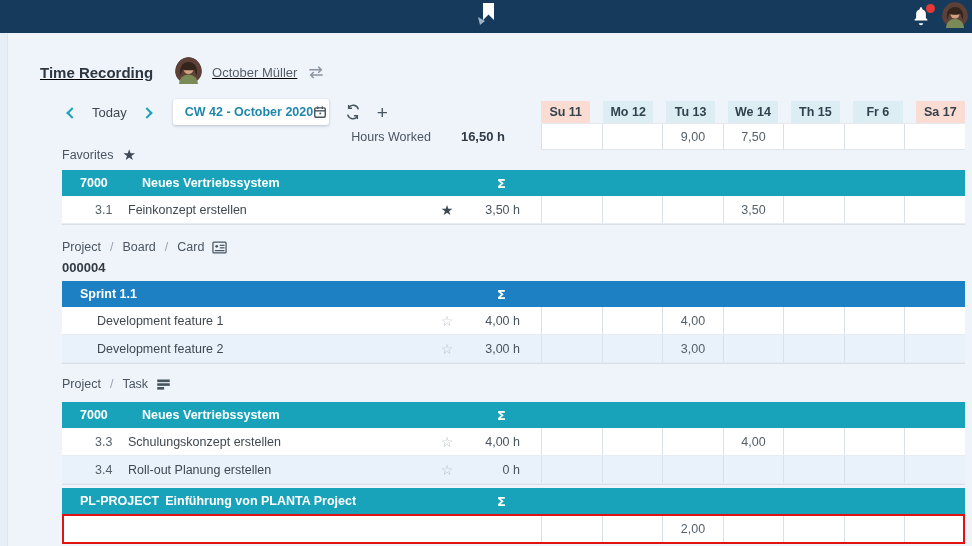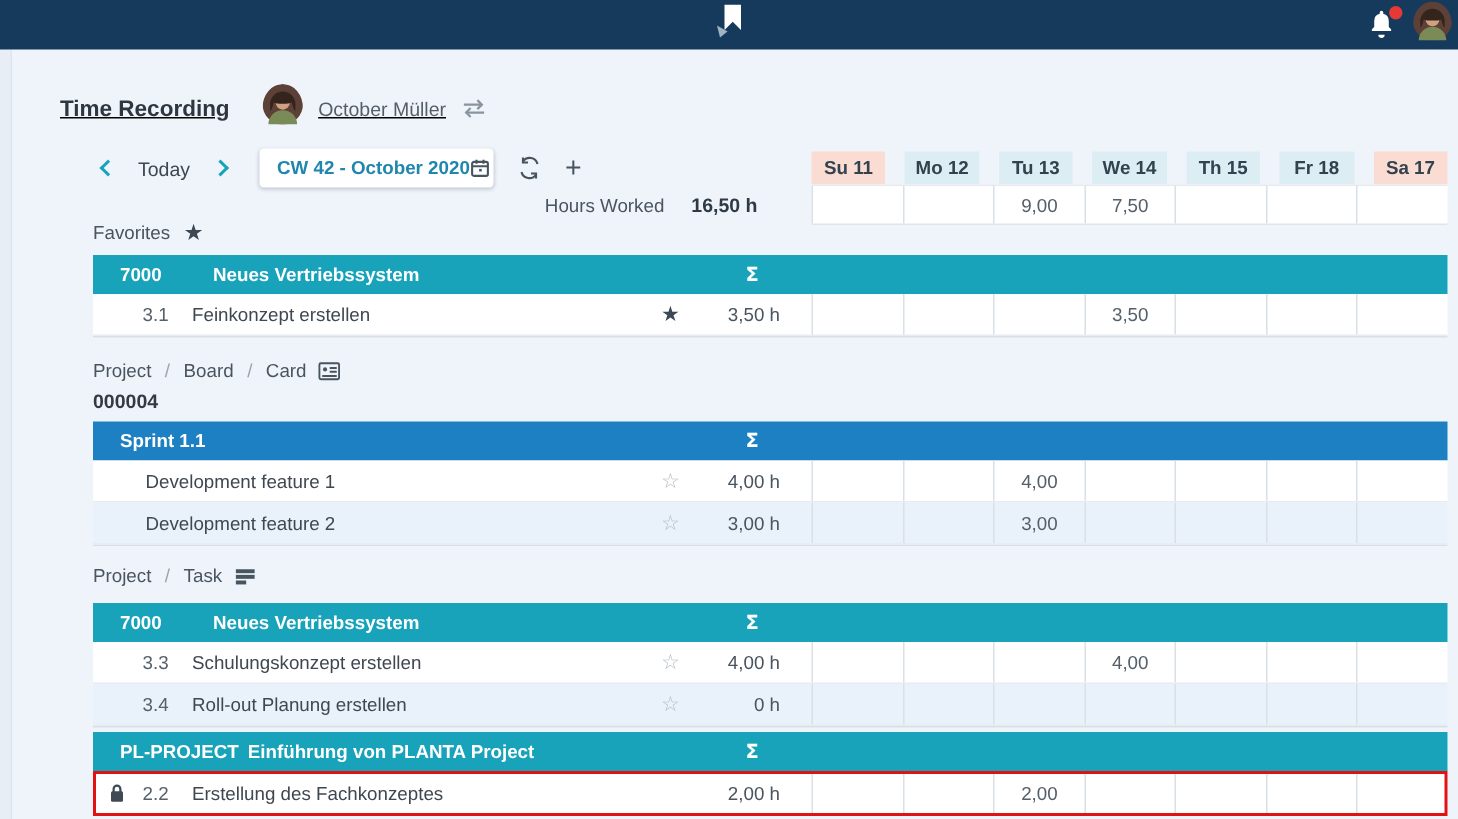--- a/index.html
+++ b/index.html
@@ -34,21 +34,21 @@
     padding:0 8px 0 12px; cursor:pointer; }
   .period-label { font-size:12.5px; font-weight:bold; color:#1f87ad; white-space:nowrap; }
   .icon-btn { margin-left:16px; display:flex; align-items:center; }
   .plus-glyph { font-size:19px; color:#47555f; font-weight:normal; line-height:1; }
 
   
   .day-header { position:absolute; left:541px; top:101px; width:424px; height:22px; display:grid; grid-template-columns:repeat(7,1fr); gap:13px; }
   .day-header .d { display:flex; align-items:center; justify-content:center; font-size:12.5px; font-weight:bold; color:#33424f; background:#dcedf3; }
   .day-header .d.weekend { background:#fbdcd2; }
 
-  .summary-label { position:absolute; left:62px; top:123px; width:479px; height:27px; display:flex; align-items:center; justify-content:flex-end; padding-right:36px; }
+  .summary-label { position:absolute; left:62px; top:123px; width:479px; height:27px; display:flex; align-items:center; justify-content:flex-end; padding-right:36px;gap:12px; }
   .summary-label .lbl { font-size:12.5px; color:#4a545e; }
   .summary-label .val { margin-left:18px; font-size:13px; font-weight:bold; color:#2f3a44; }
   .summary-cells { position:absolute; left:541px; top:123px; width:424px; height:27px; background:#fff; display:grid; grid-template-columns:repeat(7,1fr); border-bottom:1px solid #dfe5eb; border-top:1px solid #e4eaf0; }
   .cell { border-left:1px solid #d9e0e6; display:flex; align-items:center; justify-content:center; font-size:12.5px; color:#55606a; }
 
   .favorites { position:absolute; left:62px; top:146px; height:18px; display:flex; align-items:center; }
   .favorites .lbl { font-size:12.5px; color:#4a545e; }
   .star { font-family:"DejaVu Sans",sans-serif; font-size:14px; }
   .favorites .star { margin-left:9px; color:#3d4852; font-size:15px; }
 
@@ -167,21 +167,21 @@
       <span class="plus-glyph">+</span>
     </span>
   </div>
 
   <div class="day-header">
     <div class="d weekend">Su 11</div>
     <div class="d">Mo 12</div>
     <div class="d">Tu 13</div>
     <div class="d">We 14</div>
     <div class="d">Th 15</div>
-    <div class="d">Fr 18</div>
+    <div class="d">Fr 6</div>
     <div class="d weekend">Sa 17</div>
   </div>
 
   <div class="summary-label">
     <span class="lbl">Hours Worked</span>
     <span class="val">16,50 h</span>
   </div>
   <div class="summary-cells">
     <div class="cell"></div>
     <div class="cell"></div>
@@ -337,31 +337,20 @@
     </div>
   </div>
 
   <div class="section" style="top:488px; border-bottom:none">
     <div class="sechead">
       <span class="sec-code">PL-PROJECT</span>
       <span class="sec-title">Einführung von PLANTA Project</span>
       <span class="sec-sigma">Σ</span>
     </div>
     <div class="trow hl">
-      <div class="rowleft">
-        <span class="lock">
-          <svg width="12" height="14" viewBox="0 0 24 28" fill="#3f4a54">
-            <path d="M12 2a6 6 0 0 0-6 6v4h3V8a3 3 0 0 1 6 0v4h3V8a6 6 0 0 0-6-6z"></path>
-            <rect x="4" y="11" width="16" height="14" rx="2"></rect>
-          </svg>
-        </span>
-        <span class="row-num">2.2</span>
-        <span class="row-name">Erstellung des Fachkonzeptes</span>
-        <span class="row-total">2,00 h</span>
-      </div>
       <div class="cells">
         <div class="cell"></div>
         <div class="cell"></div>
         <div class="cell">2,00</div>
         <div class="cell"></div>
         <div class="cell"></div>
         <div class="cell"></div>
         <div class="cell"></div>
       </div>
     </div>

